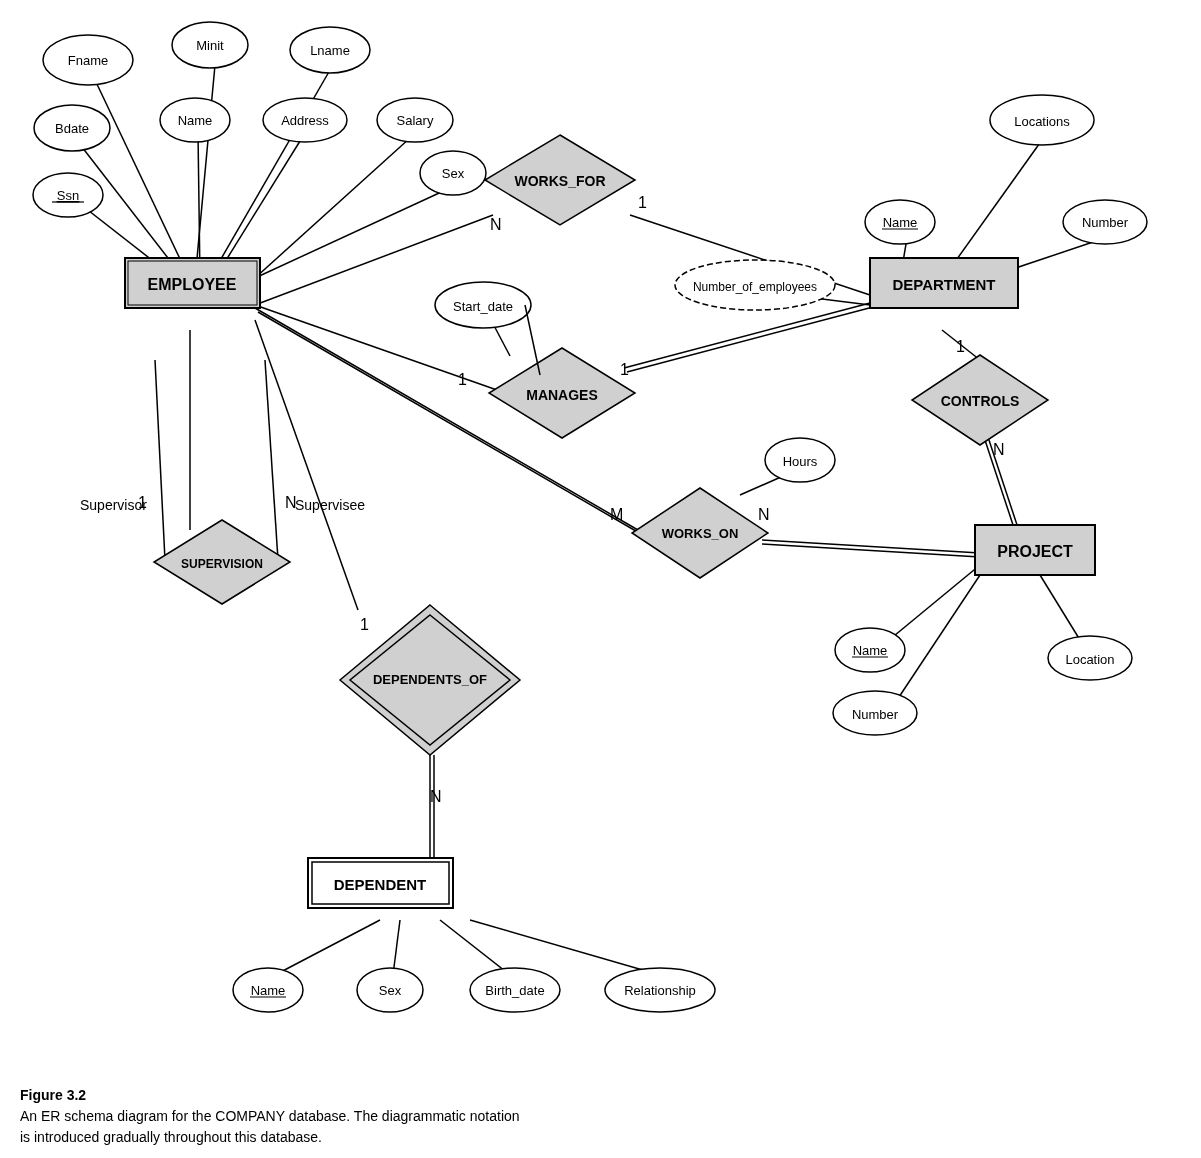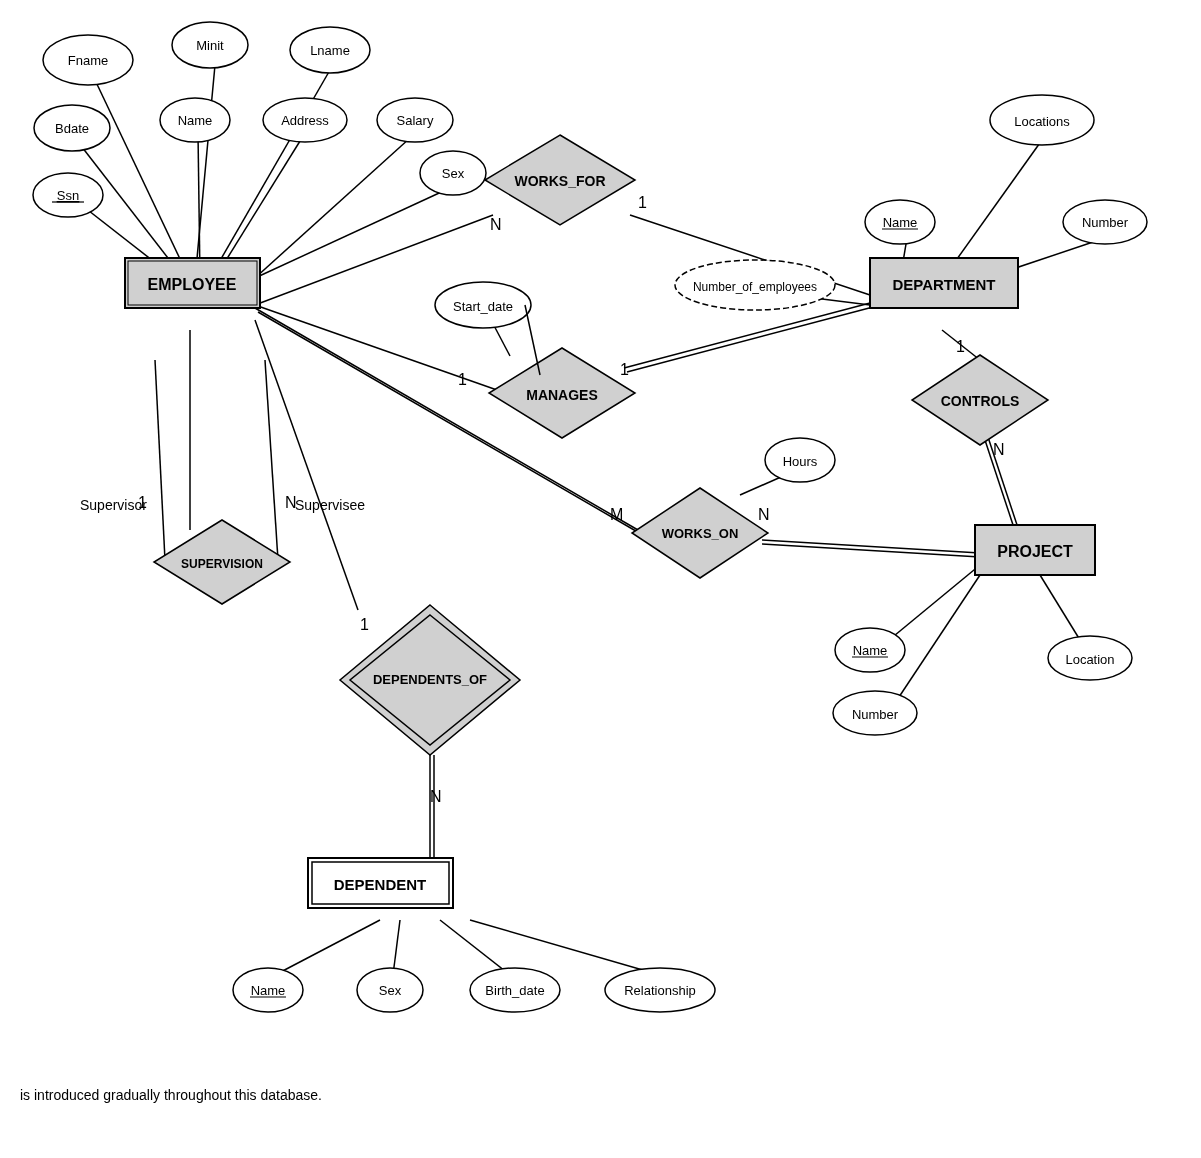--- a/index.html
+++ b/index.html
@@ -208,14 +208,16 @@
 
     <ellipse cx="515" cy="990" rx="45" ry="22" fill="#fff" stroke="#000" stroke-width="1.5"></ellipse>
     <text x="515" y="995" font-size="13" font-family="Arial" text-anchor="middle">Birth_date</text>
 
     <ellipse cx="660" cy="990" rx="55" ry="22" fill="#fff" stroke="#000" stroke-width="1.5"></ellipse>
     <text x="660" y="995" font-size="13" font-family="Arial" text-anchor="middle">Relationship</text>
   </svg>
 </div>
 
 <div class="caption">
+  <div class="caption-title">Figure 3.2</div>
+  <div>An ER schema diagram for the COMPANY database. The diagrammatic notation</div>
   <div>is introduced gradually throughout this database.</div>
 </div>
 
 </body></html>

